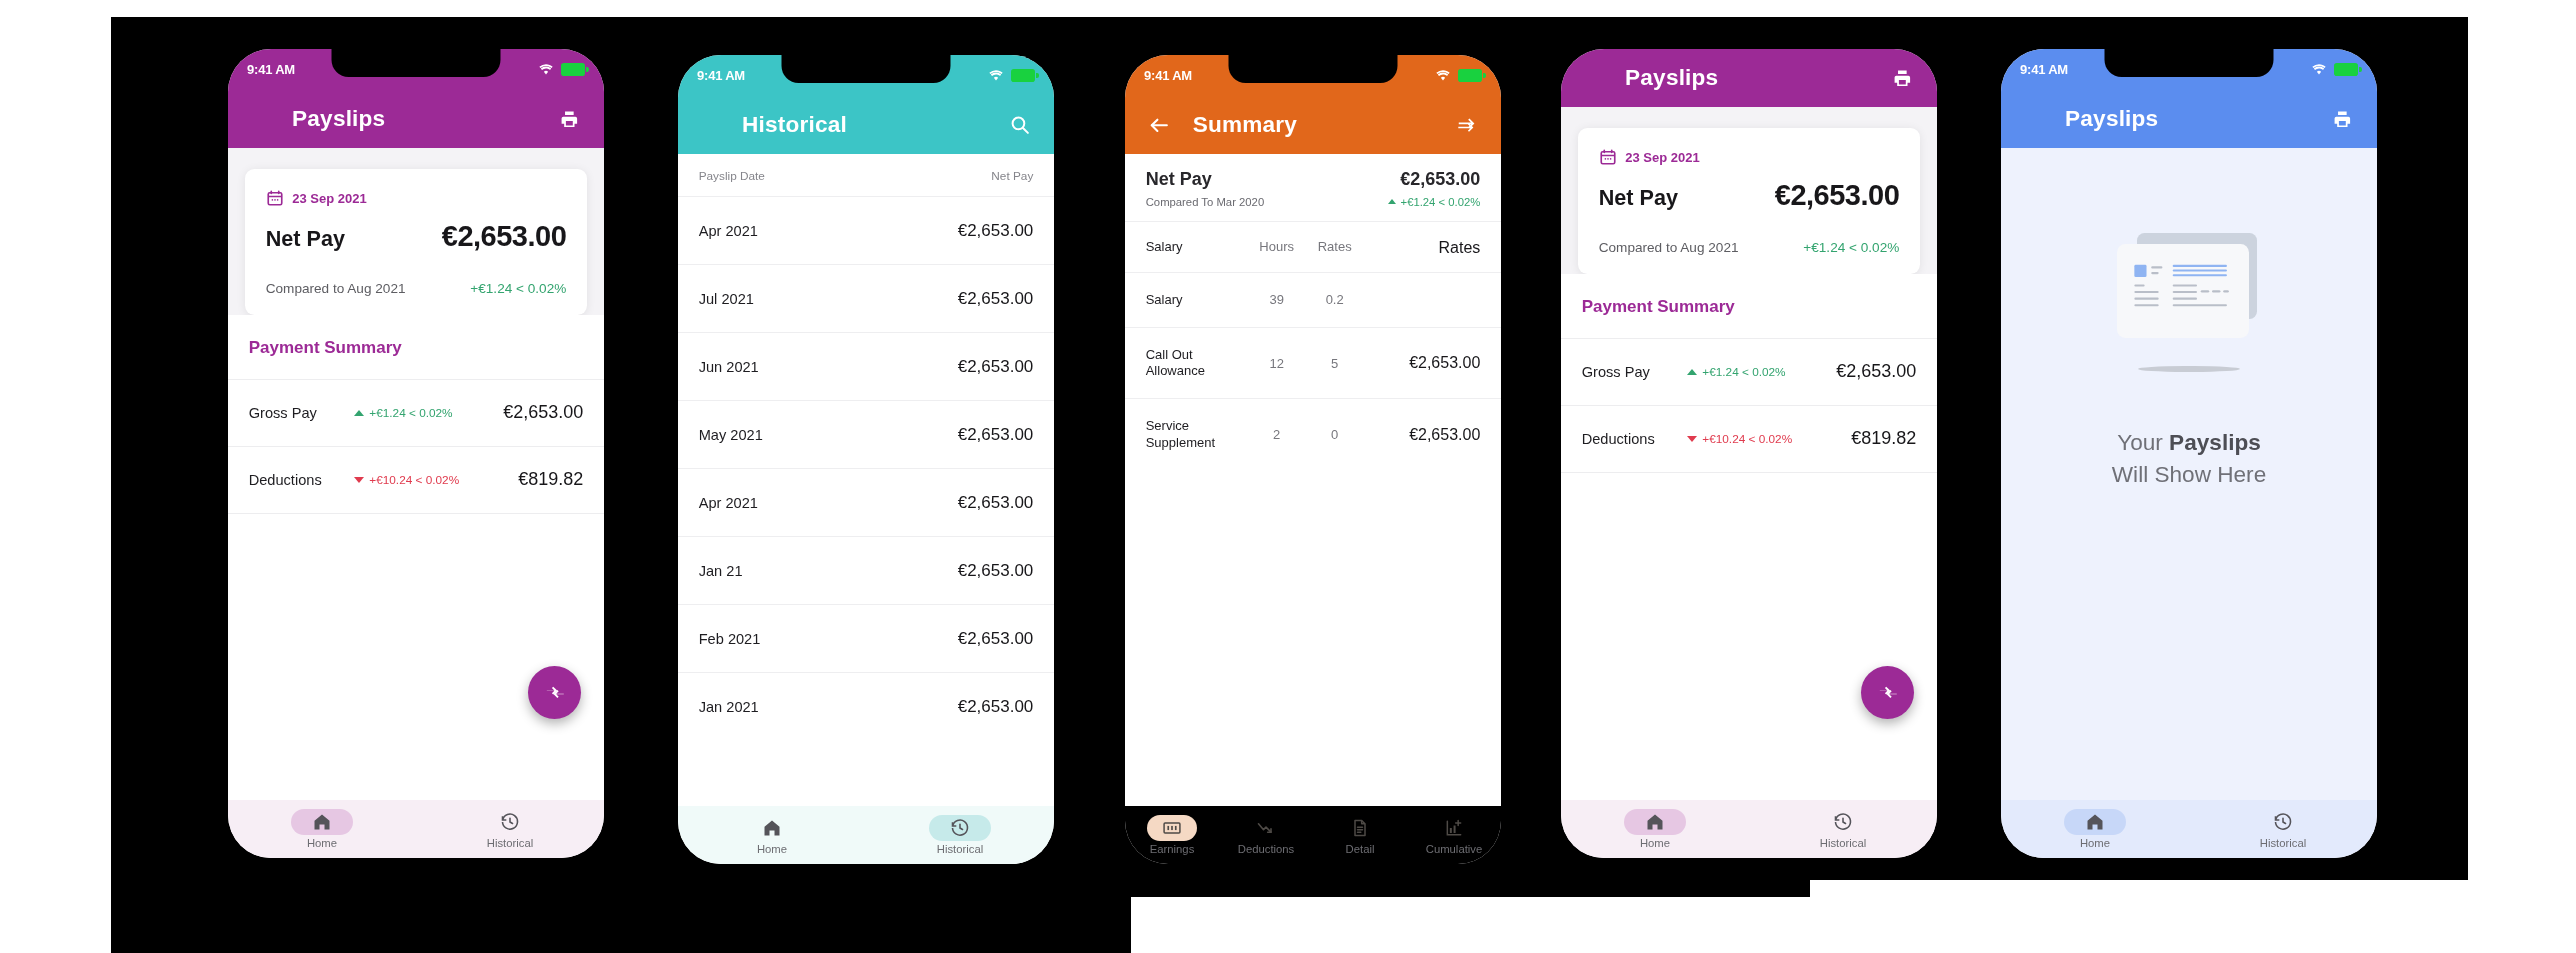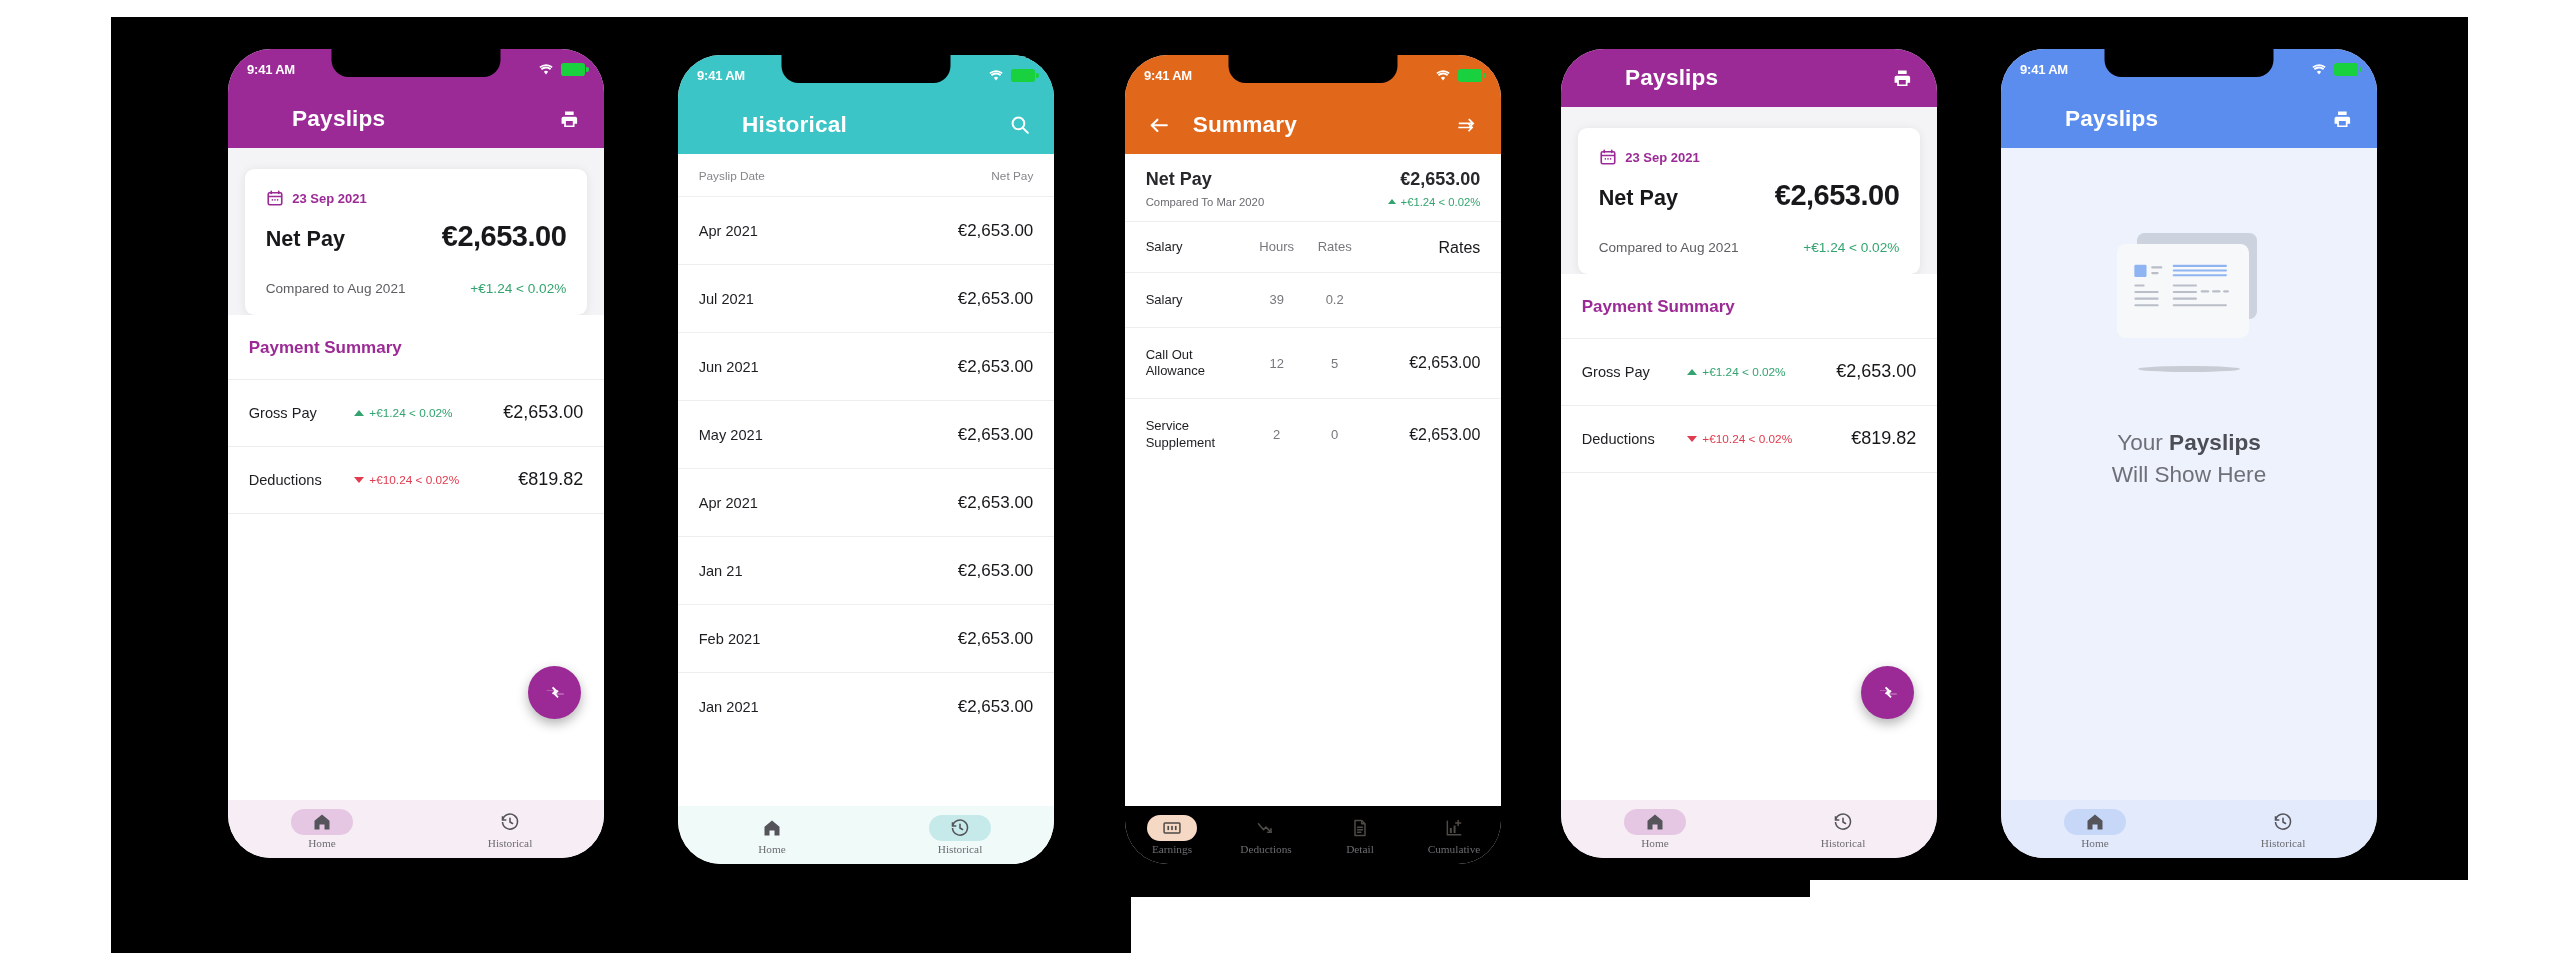--- a/index.html
+++ b/index.html
@@ -114,21 +114,21 @@
     background: #9c2a96; color:#fff;
     display:flex; align-items:center; justify-content:center;
     box-shadow: 0 4.7px 11.3px rgba(0,0,0,.3); cursor:pointer;
   }
 
   
   .bottomnav {
     flex:0 0 58px; height: 58px;
     display:flex; align-items:center;
   }
-  .bn-item { flex:1; display:flex; flex-direction:column; align-items:center; gap:1.9px; cursor:pointer;font-family:Liberation Serif, serif; }
+  .bn-item { flex:1; display:flex; flex-direction:column; align-items:center; gap:1.9px; cursor:pointer; }
   .bn-pill { padding: 2.8px 20.7px; border-radius: 13px; display:flex; align-items:center; justify-content:center; }
   .bn-lbl { font-size: 11.3px; color:#6d6d72; }
   .bn-ico { width:20px; height:20px; display:block; }
 
   
   .hist-head {
     display:flex; justify-content:space-between; padding: 15px 20.7px 13px;
     font-size: 11.8px; color:#85858b; background:#fff;
   }
   .hist-row {

